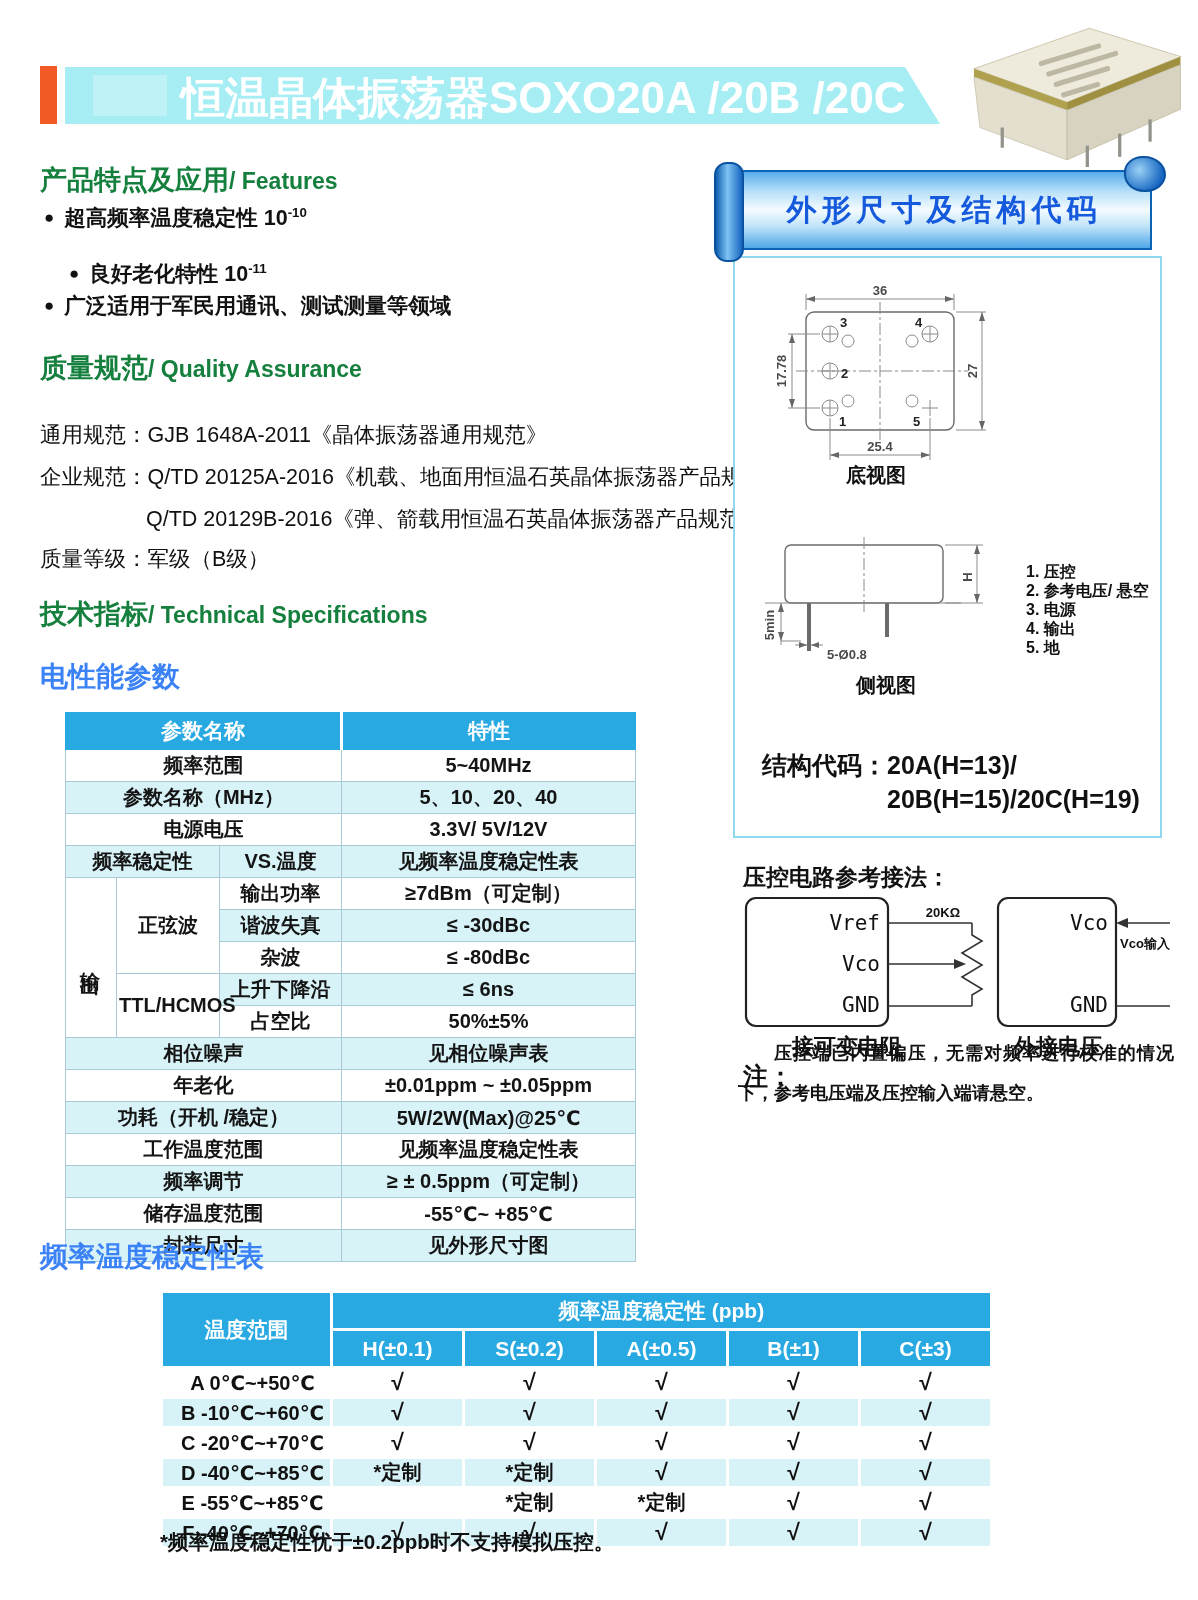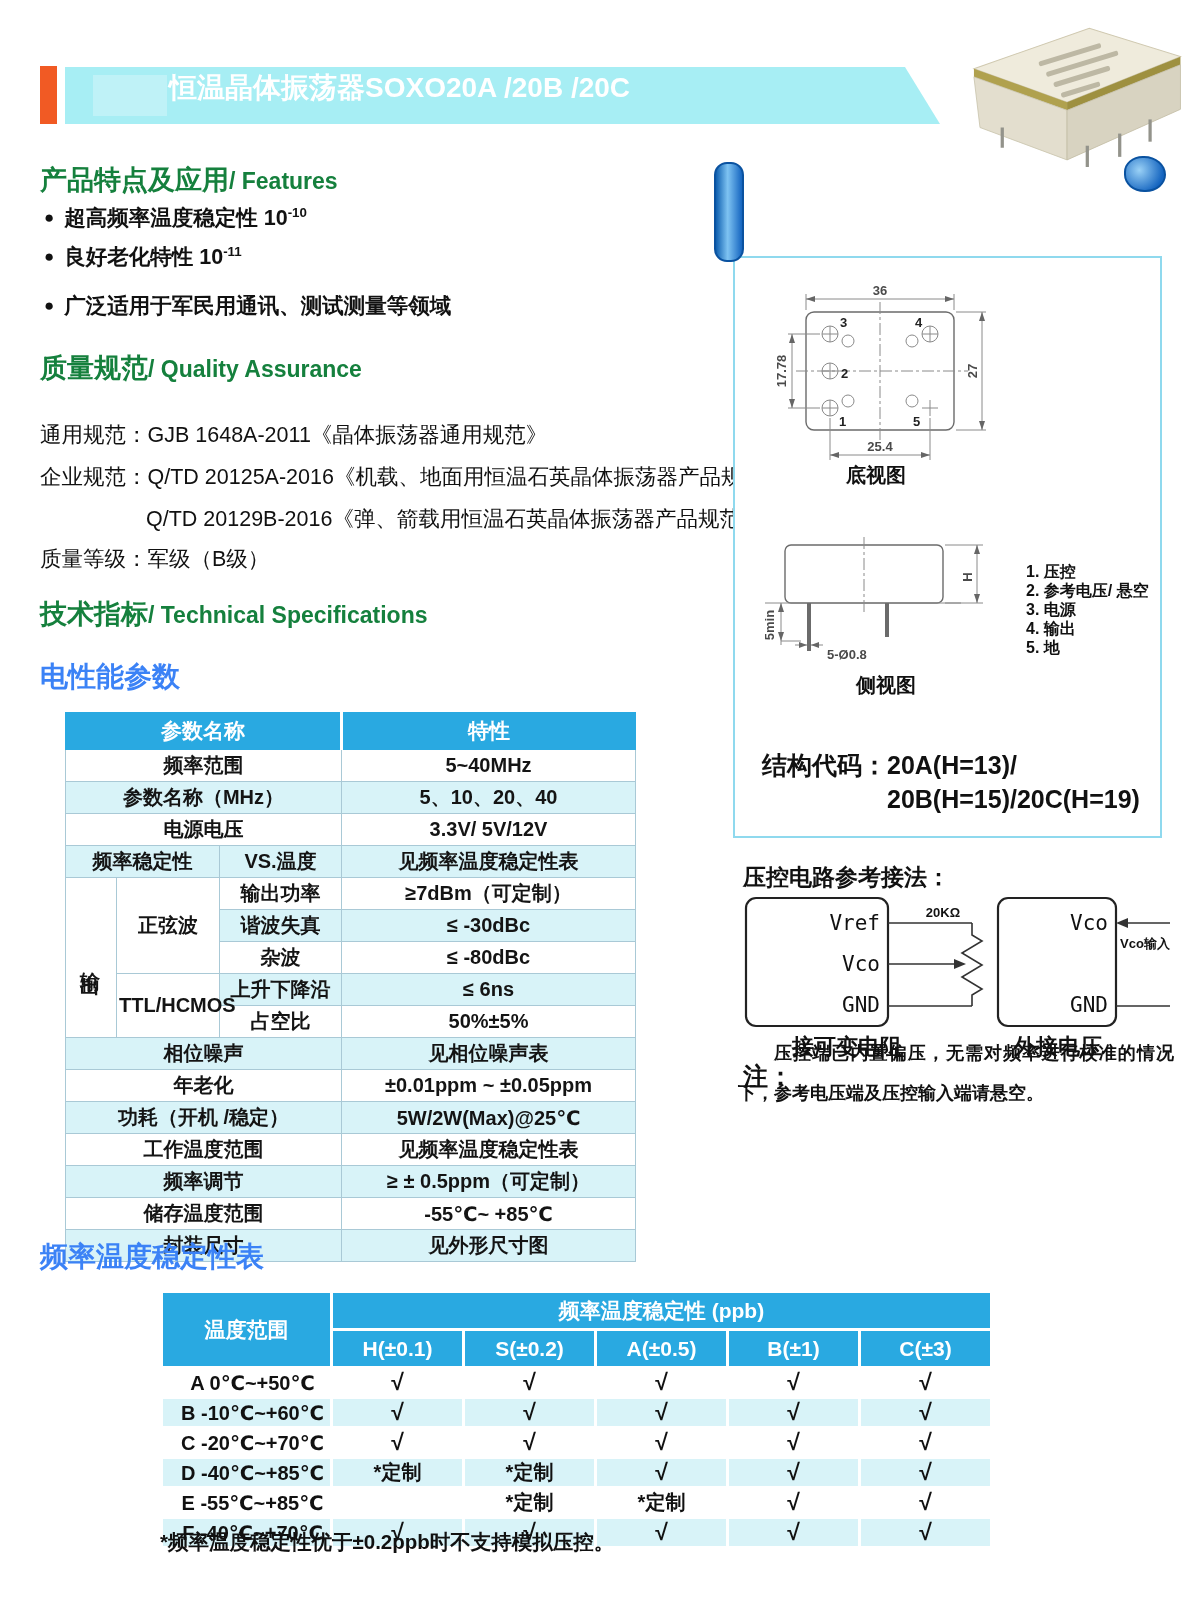--- a/index.html
+++ b/index.html
@@ -10,42 +10,42 @@
   .abs{position:absolute;}
 
   
   #accent-bar{left:40px;top:66px;width:17px;height:58px;background:#F15A24;}
   #title-band{
     left:65px;top:67px;width:875px;height:57px;background:#A7EEF4;
     clip-path:polygon(0 0, calc(100% - 35px) 0, 100% 100%, 0 100%);
   }
   #title-band .band-light{position:absolute;left:28px;top:8px;width:74px;height:41px;background:rgba(255,255,255,.28);}
   #page-title{
-    position:absolute;left:104px;top:2px;width:760px;
-    font-size:28px;font-weight:bold;color:#fff;white-space:nowrap;letter-spacing:0px;
+    position:absolute;left:116px;top:2px;width:760px;
+    font-size:44px;font-weight:bold;color:#fff;white-space:nowrap;letter-spacing:0px;
   }
   #product-photo{left:933px;top:6px;width:258px;height:162px;}
 
   
   .h-green{color:#15803d;font-weight:bold;white-space:nowrap;}
   .h-green .zh{font-size:27px;}
   .h-green .en{font-size:23px;}
   .h-blue{color:#3b82f6;font-weight:bold;font-size:28px;white-space:nowrap;}
 
   #features-heading{left:40px;top:162px;}
   #quality-heading{left:40px;top:350px;}
   #tech-heading{left:40px;top:596px;text-align:right;}
   #elec-heading{left:40px;top:658px;}
   #stability-heading{left:40px;top:1238px;}
 
   
   .bullet{left:44px;font-size:21.5px;font-weight:600;white-space:nowrap;}
   .bullet .dot{margin-right:10px;font-size:17px;vertical-align:2px;}
   sup{font-size:0.62em;font-weight:600;}
-  #feat-0{top:203px;} #feat-1{top:242px;} #feat-2{top:291px;}
+  #feat-0{top:203px;} #feat-1{top:259px;margin-left:25px;} #feat-2{top:291px;}
 
   
   .qline{font-size:21.5px;font-weight:400;white-space:nowrap;}
   #q-0{left:40px;top:398px;}
   #q-1{left:40px;top:440px;}
   #q-2{left:146px;top:482px;}
   #q-3{left:40px;top:522px;}
 
   
   #elec-table-wrap{left:65px;top:712px;}
@@ -260,20 +260,23 @@
         <tr>
             <td colspan="3">封装尺寸</td>
             <td>见外形尺寸图</td>
           </tr>
       </tbody>
     </table>
   </div>
 
   <div class="abs" id="outline-panel"></div>
   <div class="abs" id="scroll-banner">
+    <div class="band">
+      <span id="banner-title">外形尺寸及结构代码</span>
+    </div>
     <div class="roll-left"></div>
     <div class="roll-right"></div>
   </div>
 
   <svg class="abs" id="bottom-view" viewBox="0 0 265 200">
     <rect x="48" y="42" width="148" height="118" rx="8" class="draw"></rect>
     <path d="M122 32 V172 M38 101 H210" class="thin" stroke-dasharray="12 3 3 3"></path>
 
     <g class="thin" stroke="#555">
       <circle cx="72" cy="64" r="8"></circle>

